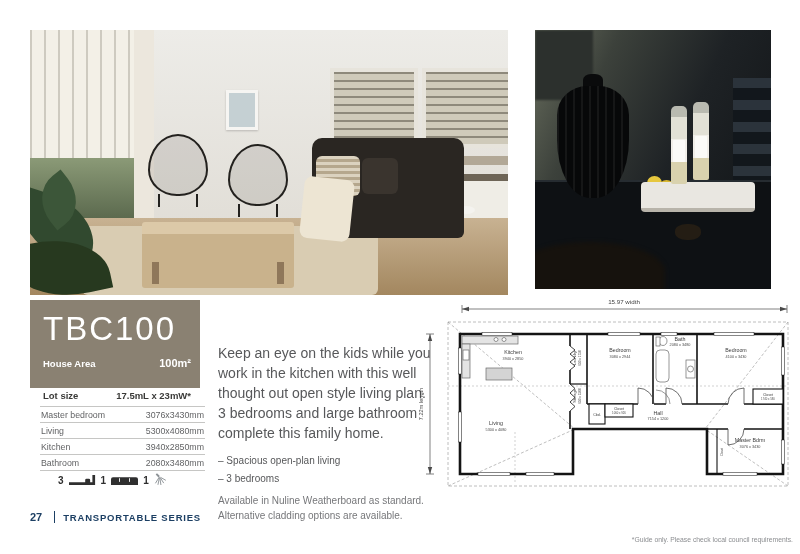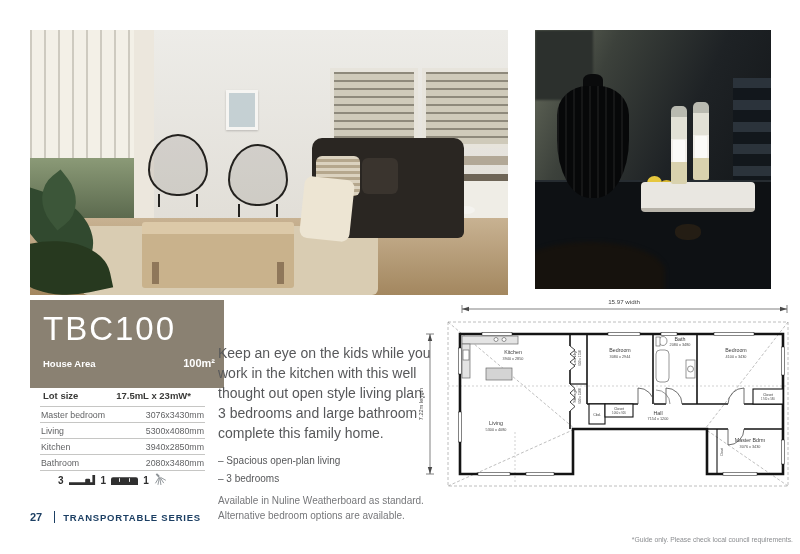--- a/index.html
+++ b/index.html
@@ -57,21 +57,21 @@
   .rp-blabel{position:absolute;left:2px;top:34px;width:12px;height:22px;background:#fbfbf8;border-radius:1px;}
   .rp-tray{left:106px;top:152px;width:114px;height:26px;background:#e9e7e1;border-radius:4px;border-bottom:4px solid #b8b4aa;}
   .rp-lemon{width:15px;height:14px;background:#e6c73e;border-radius:50%;}
   .rp-lemon1{left:112px;top:146px;} .rp-lemon2{left:124px;top:150px;background:#d9b832;}
   .rp-chair{left:198px;top:48px;width:38px;height:211px;
     background:repeating-linear-gradient(180deg,#2b333b 0 10px,#12171c 10px 22px);}
   .rp-fg{left:-20px;top:212px;width:150px;height:60px;background:#16120d;border-radius:50% 50% 0 0;filter:blur(2px);}
   .rp-pinecone{left:140px;top:194px;width:26px;height:16px;background:#241d14;border-radius:45%;}
 
   
-  .model-box{left:30px;top:300px;width:194px;height:88px;background:var(--color-accent,#8a8172);}
+  .model-box{left:30px;top:300px;width:170px;height:88px;background:var(--color-accent,#8a8172);}
   .model-name{position:absolute;left:13px;top:10px;color:#fff;font-size:33px;font-weight:300;letter-spacing:2px;}
   .ha-row{position:absolute;left:13px;right:9px;bottom:19px;display:flex;justify-content:space-between;
     align-items:baseline;color:#fff;}
   .ha-label{font-size:9.5px;font-weight:bold;}
   .ha-val{font-size:11px;font-weight:bold;}
   .lot-row{left:30px;top:388px;width:170px;height:15px;background:#fff;display:flex;justify-content:space-between;
     align-items:center;padding:0;box-sizing:border-box;}
   .lot-label{margin-left:13px;font-size:9.5px;font-weight:bold;color:#3a3a38;}
   .lot-val{margin-right:9px;font-size:9.5px;font-weight:bold;color:#3a3a38;}
 
@@ -221,21 +221,21 @@
   </div>
 
   <div class="abs desc">
     <p>Keep an eye on the kids while you work in the kitchen with this well thought out open style living plan. 3 bedrooms and large bathroom complete this family home.</p>
     <div class="bullets">
       <div class="bullet">–  Spacious open-plan living</div>
       <div class="bullet">–  3 bedrooms</div>
     </div>
     <div class="clad-note">
       <div>Available in Nuline Weatherboard as standard.</div>
-      <div>Alternative bedroom options are available.</div>
+      <div>Alternative cladding options are available.</div>
     </div>
   </div>
 
   <svg class="abs fp" width="384" height="242" viewBox="0 0 384 242">
 
     <g stroke="#4a4a4a" stroke-width="0.7" fill="none">
       <path d="M48 17 H373"></path>
         <path d="M48 13 V21 M373 13 V21"></path>
       <path d="M48 17 l7 -2.2 v4.4 z M373 17 l-7 -2.2 v4.4 z" fill="#4a4a4a" stroke="none"></path>
       <path d="M16 42 V182"></path>

